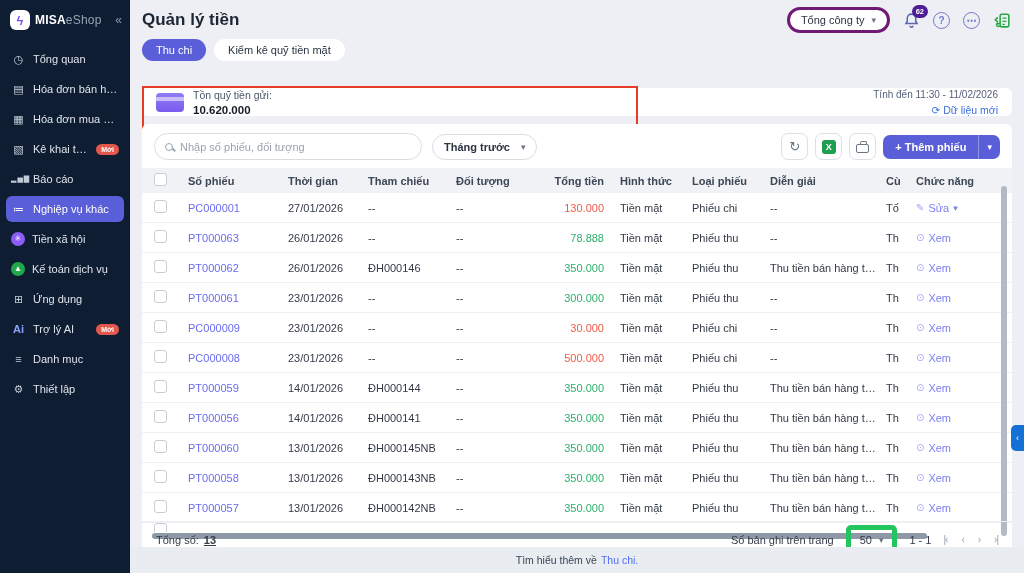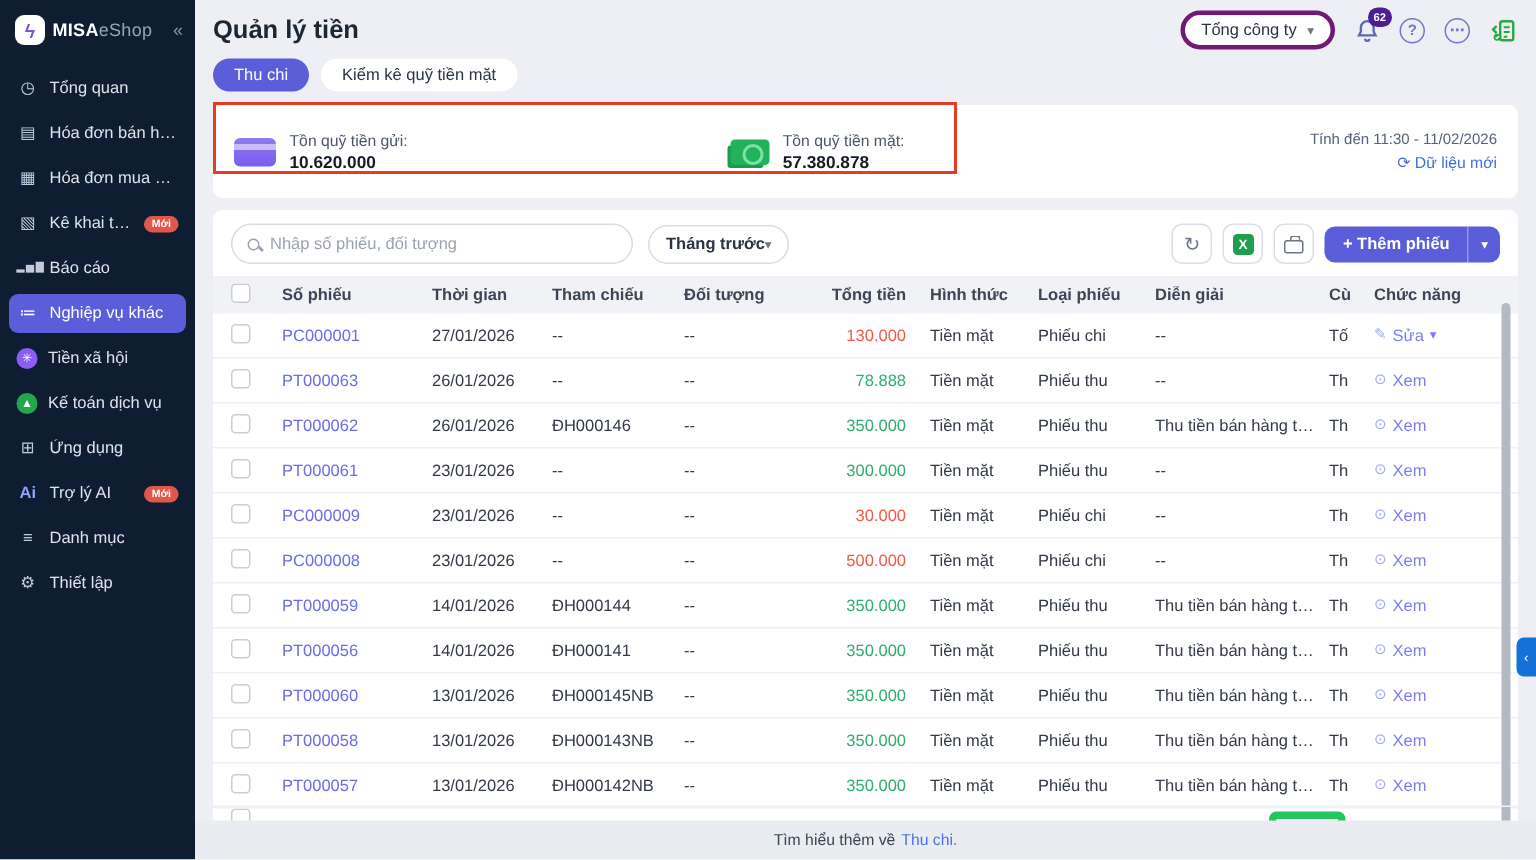--- a/index.html
+++ b/index.html
@@ -34,21 +34,21 @@
   .chev { font-size:9px; color:#6b7585; line-height:6px; }
   .icon-btn { position:relative; cursor:pointer; display:flex; align-items:center; }
   .noti-badge { position:absolute; top:-7px; right:-8px; background:#4c1d95; color:#fff; border-radius:8px; font-size:7.5px; font-weight:bold; padding:2px 4px; min-width:14px; text-align:center; }
   .ring-icon { width:17px; height:17px; border:1.5px solid #6f79c8; border-radius:50%; color:#6f79c8; font-size:10px; font-weight:bold; display:flex; align-items:center; justify-content:center; }
 
   .tabs { display:flex; gap:8px; margin-top:7px; }
   .tab { background:#fff; color:#2a3442; border-radius:14px; padding:5px 14px; font-size:11px; cursor:pointer; }
   .tab.active { background:#5a5ed8; color:#fff; }
 
   
-  .summary-card { margin-top:9px; background:#fff; border-radius:6px; height:62px; display:flex; align-items:center; padding:0 14px; position:relative; }
+  .summary-card { margin-top:27px; background:#fff; border-radius:6px; height:28px; display:flex; align-items:center; padding:0 14px; position:relative; }
   .red-annotation { position:absolute; left:0; top:-2px; height:48px; width:496px; border:2px solid #e63b25; pointer-events:none; }
   .stat { display:flex; align-items:center; gap:9px; }
   .stat-2 { margin-left:215px; }
   .stat-text .stat-label { font-size:10.5px; color:#4c5666; margin-bottom:3px; }
   .stat-text .stat-value { font-size:11.5px; font-weight:bold; color:#151c27; }
   .card-icon { width:28px; height:19px; background:linear-gradient(#8f7bf0,#7a5cf0); border-radius:4px; position:relative; }
   .card-icon::before { content:""; position:absolute; left:0; right:0; top:4px; height:4px; background:#c9bdfa; }
   .cash-icon { width:26px; height:17px; background:#23b25b; border-radius:3px; position:relative; box-shadow:-3px 3px 0 -1px #1d9a4e; }
   .cash-icon::before { content:""; position:absolute; left:8px; top:3.5px; width:10px; height:10px; border:2px solid #7fe0a8; border-radius:50%; }
   .summary-right { margin-left:auto; text-align:right; }
@@ -56,21 +56,21 @@
   .refresh-link { font-size:10.5px; color:#3f6fe0; margin-top:4px; cursor:pointer; }
 
   
   .table-card { margin-top:8px; background:#fff; border-radius:6px; position:relative; height:433px; }
   .toolbar { display:flex; align-items:center; padding:9px 12px 8px 12px; }
   .search-box { width:268px; height:27px; border:1px solid #d9dde3; border-radius:14px; display:flex; align-items:center; padding:0 10px; gap:7px; background:#fff; }
   .search-ic { width:8px; height:8px; border:1.5px solid #9aa3ad; border-radius:50%; position:relative; display:inline-block; }
   .search-ic::after { content:""; position:absolute; width:4px; height:1.5px; background:#9aa3ad; transform:rotate(45deg); right:-3.5px; bottom:-1px; }
   .search-box input { border:none; outline:none; font-size:11px; flex:1; color:#2b3442; font-family:inherit; }
   .search-box input::placeholder { color:#9aa3ad; }
-  .period-pill { margin-left:10px; background:#fff; border:1px solid #d9dde3; border-radius:14px; padding:6px 11px; font-size:11px; font-weight:bold; color:#2b3442; display:flex; gap:0; align-items:center; cursor:pointer; }
+  .period-pill { margin-left:10px; background:#fff; border:1px solid #d9dde3; border-radius:14px; padding:6px 11px; font-size:11px; font-weight:bold; color:#2b3442; display:flex; gap:11px; align-items:center; cursor:pointer; }
   .toolbar-right { margin-left:auto; display:flex; align-items:center; gap:7px; }
   .sq-btn { width:27px; height:27px; border:1px solid #dce0e6; border-radius:7px; background:#fff; display:flex; align-items:center; justify-content:center; cursor:pointer; color:#6b7585; font-size:13px; }
   .excel-ic { width:14px; height:14px; background:#1e9e4e; border-radius:3px; color:#fff; font-size:9px; font-weight:bold; display:flex; align-items:center; justify-content:center; }
   .register-ic { width:13px; height:9px; border:1.5px solid #6b7585; border-radius:2px; position:relative; margin-top:3px; }
   .register-ic::before { content:""; position:absolute; top:-4px; left:2.5px; width:5px; height:3px; border:1.5px solid #6b7585; border-bottom:none; border-radius:2px 2px 0 0; }
   .add-btn { display:flex; background:#5a5ed8; border-radius:7px; overflow:hidden; color:#fff; cursor:pointer; }
   .add-main { padding:6px 12px; font-size:11px; font-weight:bold; border-right:1px solid rgba(255,255,255,.35); }
   .add-caret { padding:6px 8px; display:flex; align-items:center; }
   .add-caret .chev { color:#fff; }
 
@@ -225,27 +225,20 @@
     <div class="tab">Kiểm kê quỹ tiền mặt</div>
   </div>
 
   <section class="summary-card">
     <div class="red-annotation"></div>
     <div class="stat">
       <span class="card-icon"></span>
       <span class="stat-text">
         <div class="stat-label">Tồn quỹ tiền gửi:</div>
         <div class="stat-value">10.620.000</div>
-      </span>
-    </div>
-    <div class="stat stat-2">
-      <span class="cash-icon"></span>
-      <span class="stat-text">
-        <div class="stat-label">Tồn quỹ tiền mặt:</div>
-        <div class="stat-value">57.380.878</div>
       </span>
     </div>
     <div class="summary-right">
       <div class="as-of">Tính đến 11:30 - 11/02/2026</div>
       <div class="refresh-link">⟳ <span>Dữ liệu mới</span></div>
     </div>
   </section>
 
   <section class="table-card">
     <div class="toolbar">

